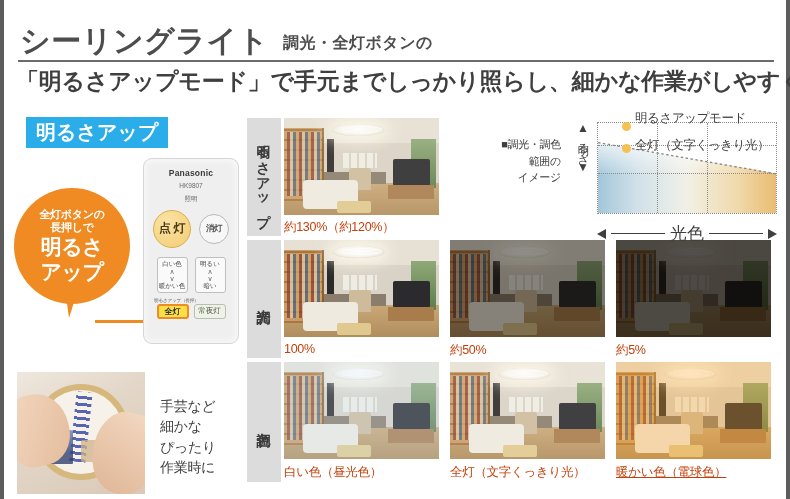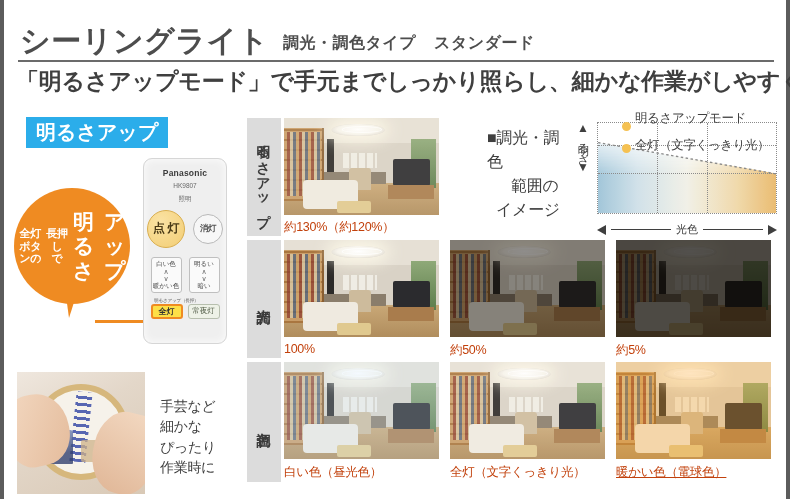--- a/index.html
+++ b/index.html
@@ -36,36 +36,36 @@
   .badge-up {
     position:absolute; left:26px; top:117px;
     background:#2badea; color:#fff; font-size:20px; font-weight:bold;
     padding:4px 10px 5px 10px; letter-spacing:0px; line-height:1.1;
   }
 
   
   .circle-call {
     position:absolute; left:14px; top:188px; width:116px; height:116px;
     background:#ef8b22; border-radius:50%; color:#fff; text-align:center;
-    display:flex; align-items:center; justify-content:center;
+    display:flex; flex-direction:column; align-items:center; justify-content:center;
     line-height:1.15; z-index:5;
   }
   .circle-call .small { font-size:11px; font-weight:bold; letter-spacing:-0.3px; }
   .circle-call .big { font-size:21px; font-weight:bold; letter-spacing:-0.5px; margin-top:1px; }
   .circle-tail {
     position:absolute; left:66px; top:296px; width:10px; height:22px; background:#ef8b22;
     clip-path: polygon(0 0, 100% 0, 30% 100%); z-index:4;
   }
   .connector {
     position:absolute; left:95px; top:320px; width:48px; height:3px; background:#ef8b22; z-index:6;
   }
 
   
   .remote {
-    position:absolute; left:143px; top:158px; width:84px; height:186px;
+    position:absolute; left:143px; top:158px; width:96px; height:186px;
     background:#efefef; border:1px solid #d6d6d6; border-radius:9px;
     box-shadow: inset 0 0 8px rgba(255,255,255,0.9);
   }
   .remote .brand { text-align:center; font-size:8.5px; font-weight:bold; color:#3c3c3c; margin-top:9px; letter-spacing:0.2px;}
   .remote .model { text-align:center; font-size:6.5px; color:#6a6a6a; margin-top:4px; line-height:1.35; }
   .remote-btn-row1 { display:flex; justify-content:center; align-items:center; gap:8px; margin-top:6px; }
   .btn-on {
     width:38px; height:38px; border-radius:50%;
     background: radial-gradient(circle at 35% 30%, #fbe3a4, #f2cd74);
     border:1.5px solid #d9ae4e; display:flex; align-items:center; justify-content:center;
@@ -183,21 +183,21 @@
     background: radial-gradient(ellipse at 50% 45%, #ffffff 0%, #f7f4ec 55%, #cfc9bd 100%);
     border-radius:50%;
     box-shadow: 0 0 16px 6px rgba(255,252,235,0.85);
   }
   .room .lampring { position:absolute; left:50%; top:8%; width:26%; height:7%;
     transform:translateX(-50%); border-radius:50%; border:1px solid rgba(255,255,255,0.8); }
   .dim-overlay { position:absolute; inset:0; pointer-events:none; }
 
   
   .chart-wrap { position:absolute; left:487px; top:112px; width:290px; height:130px; }
-  .chart-note { position:absolute; left:0px; top:14px; width:74px; font-size:16px; color:#3f3f3f; line-height:1.5; letter-spacing:-0.3px;}
+  .chart-note { position:absolute; left:0px; top:24px; width:74px; font-size:11px; color:#3f3f3f; line-height:1.5; letter-spacing:-0.3px;text-align:right;}
   .axis-y { position:absolute; left:86px; top:10px; width:20px; height:104px; display:flex; flex-direction:column; align-items:center; }
   .axis-y .arr-up { font-size:12px; line-height:1; color:#3f3f3f;}
   .axis-y .lbl { writing-mode:vertical-rl; text-orientation:upright; font-size:11.5px; color:#3f3f3f; margin:2px 0; letter-spacing:-1px;}
   .axis-y .arr-dn { font-size:12px; line-height:1; color:#3f3f3f;}
   .plot {
     position:absolute; left:110px; top:10px; width:180px; height:92px;
     border:1.5px dotted #8b8b8b;
     background:#fff;
     overflow:hidden;
   }
@@ -212,35 +212,34 @@
     position:absolute; left:0; top:0; width:100%; height:100%;
     clip-path: polygon(0 22%, 100% 56%, 100% 100%, 0 100%);
   }
   .vline { position:absolute; top:0; width:0; height:100%; border-left:1.5px dotted #8b8b8b; }
   .hline { position:absolute; left:0; width:100%; height:0; border-top:1.5px dotted #8b8b8b; }
   .slope { position:absolute; left:0; top:0; width:100%; height:100%; }
   .dot { position:absolute; width:9px; height:9px; border-radius:50%; background:#f5c152; }
   .chart-lbl { position:absolute; font-size:12.5px; color:#3f3f3f; white-space:nowrap; letter-spacing:-0.4px;}
   .axis-x { position:absolute; left:110px; top:110px; width:180px; display:flex; align-items:center; justify-content:center; gap:5px; }
   .axis-x .bar { flex:1; height:1.5px; background:#3f3f3f; }
-  .axis-x .lbl { font-size:11px; color:#3f3f3f; }
+  .axis-x .lbl { font-size:17px; color:#3f3f3f; }
   .tri-l { width:0;height:0;border-top:5px solid transparent;border-bottom:5px solid transparent;border-right:9px solid #3f3f3f; }
   .tri-r { width:0;height:0;border-top:5px solid transparent;border-bottom:5px solid transparent;border-left:9px solid #3f3f3f; }
 </style>
 </head>
 <body>
 
 <div id="page">
   <div class="frame-left"></div>
   <div class="frame-right"></div>
 
   <div class="header">
     <div class="title-main">シーリングライト</div>
-    <div class="title-sub">調光・調色タイプ</div>
-    <div class="title-sub2">スタンダード</div>
+    <div class="title-sub">調光・全灯ボタンの</div>
   </div>
   <div class="rule"></div>
   <div class="lead">「明るさアップモード」で手元までしっかり照らし、細かな作業がしやすく</div>
 
   <div class="badge-up">明るさアップ</div>
 
   <div class="circle-call">
     <div class="small">全灯ボタンの</div>
     <div class="small">長押しで</div>
     <div class="big">明るさ</div>

